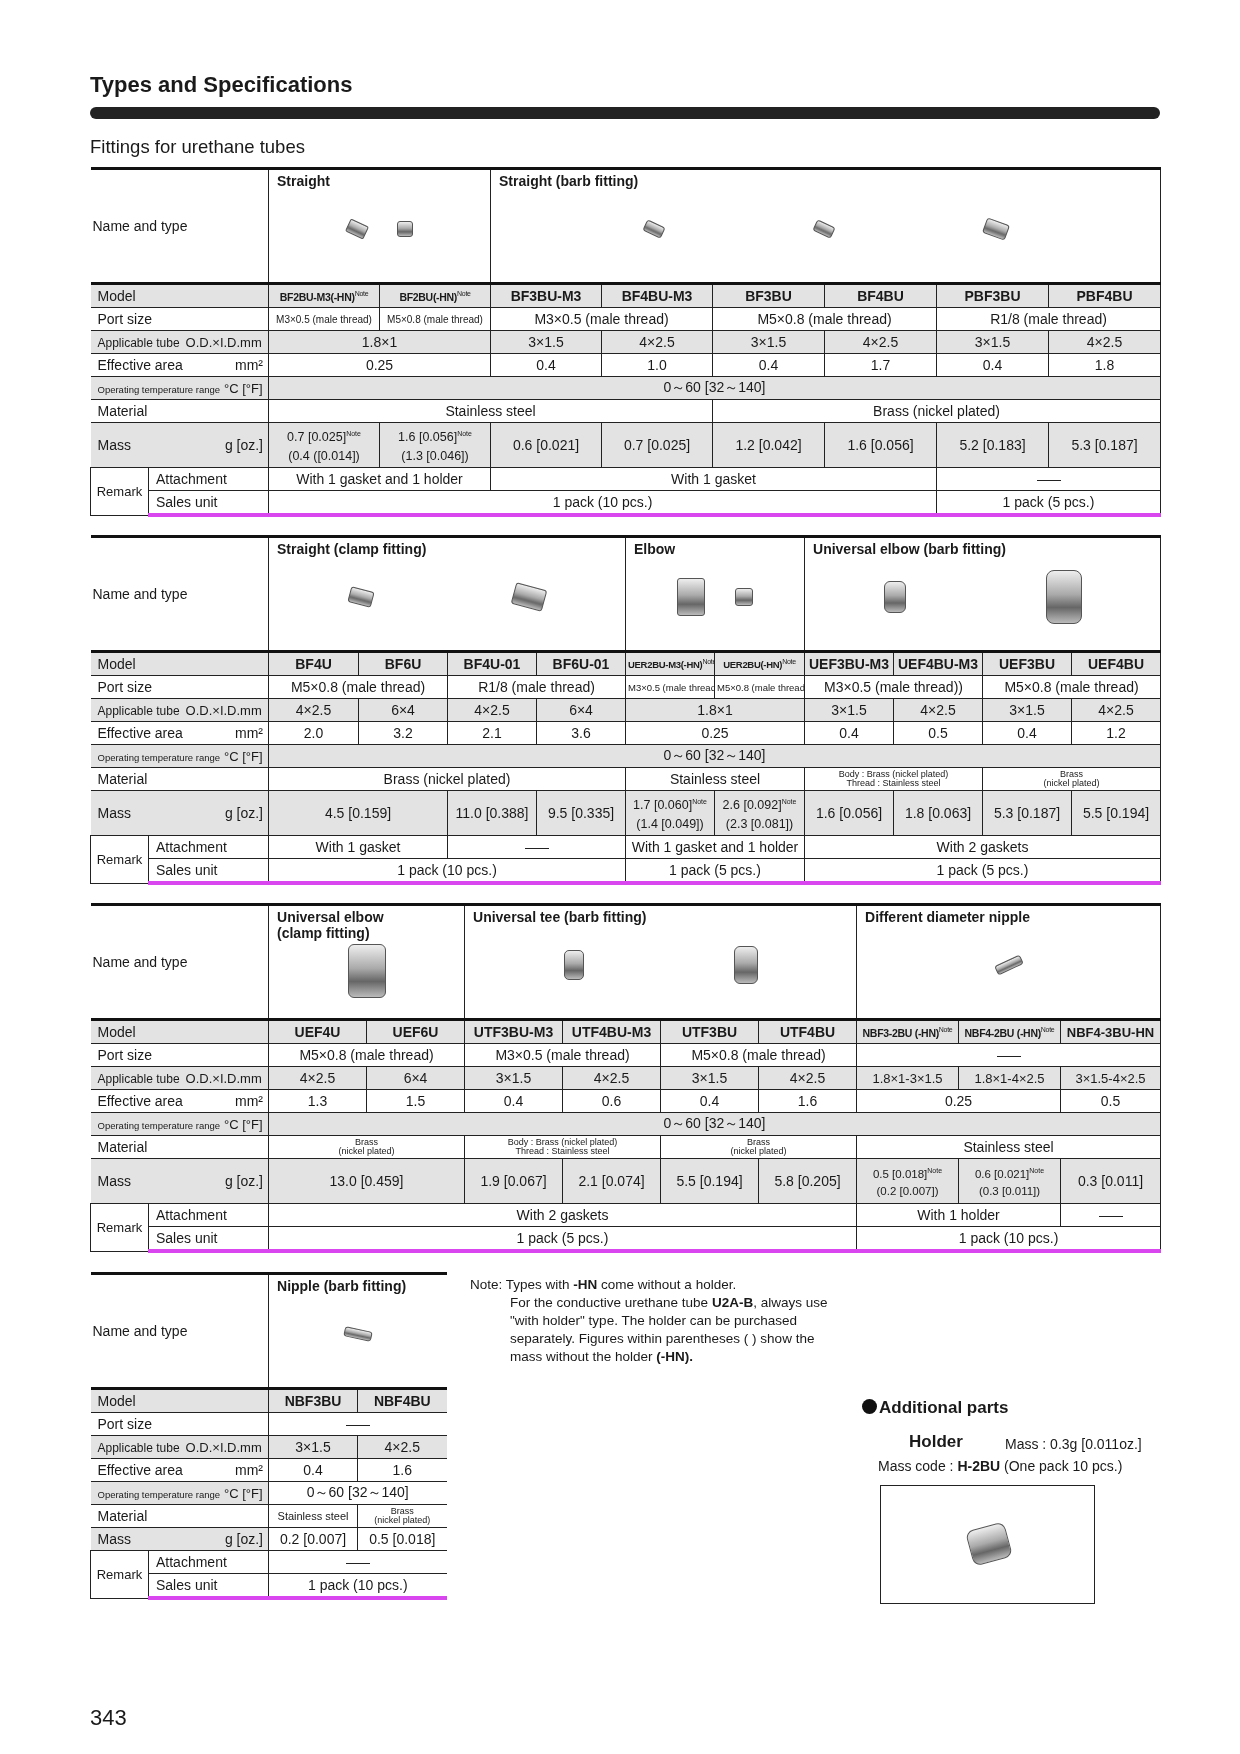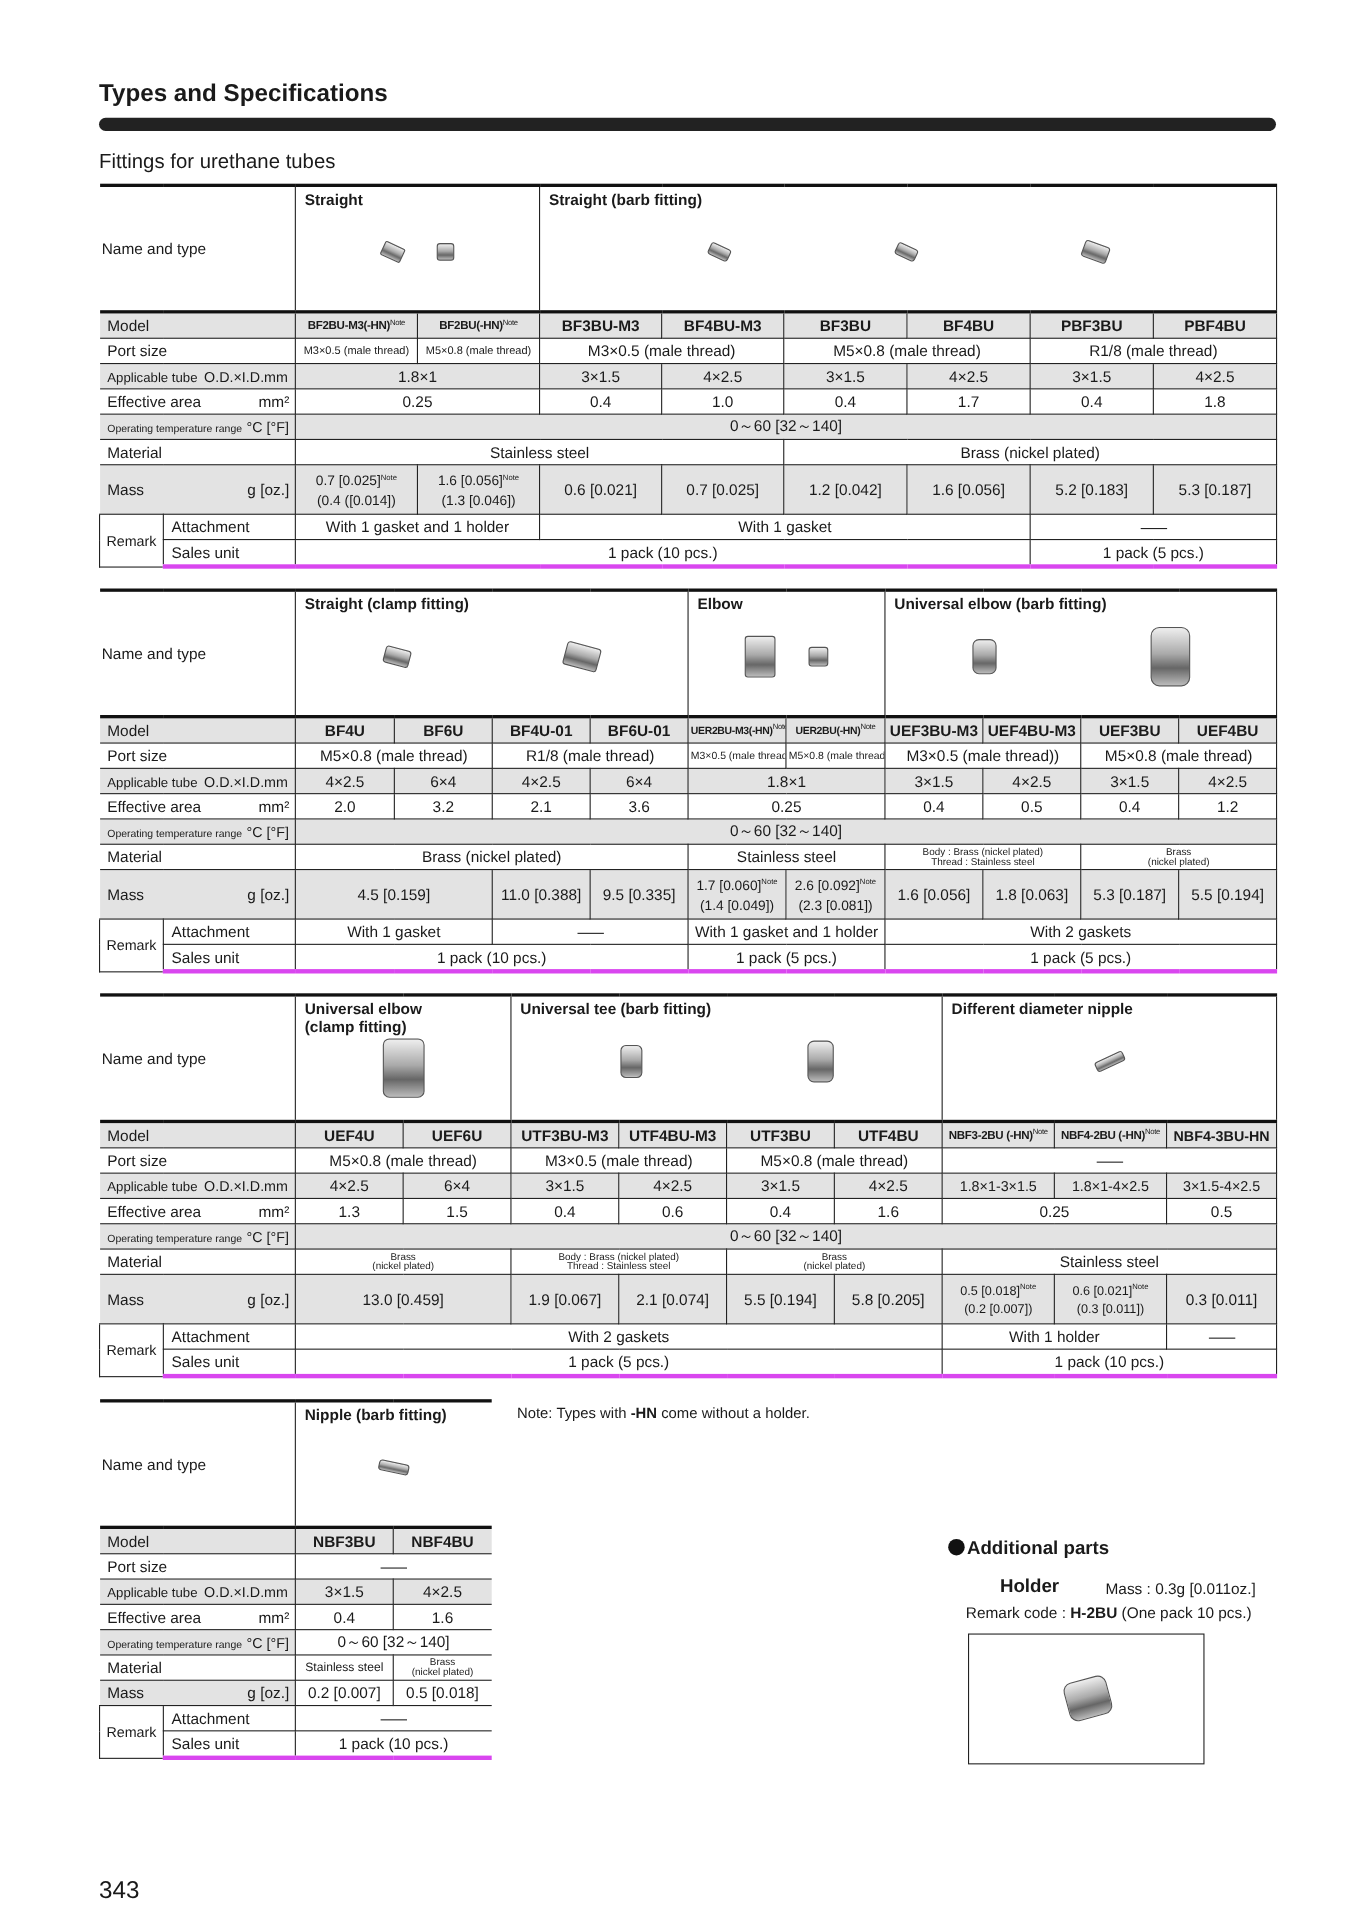--- a/index.html
+++ b/index.html
@@ -500,23 +500,24 @@
   </tr>
   <tr class="last">
     <td class="lbl">Sales unit</td>
     <td colspan="2" style="border-right:none;">1 pack (10 pcs.)</td>
   </tr>
 </tbody>
   </table>
 
 <div class="note">
   <div><span>Note:</span> <span>Types with </span><b>-HN</b><span> come without a holder.</span></div>
+  <div class="body"><span>For the conductive urethane tube </span><b>U2A-B</b><span>,</span> <span>always use "with holder" type. The holder can be purchased separately. Figures within parentheses (    ) show the mass without the holder </span><b>(-HN).</b></div>
 </div>
 
 <div class="addl"><span class="bullet"></span><span>Additional parts</span></div>
 <div class="holder-title">Holder</div>
 <div class="holder-mass">Mass : 0.3g [0.011oz.]</div>
-<div class="holder-order"><span>Remark code : </span><b>H-2BU</b><span> (One pack 10 pcs.)</span></div>
+<div class="holder-order"><span>Mass code : </span><b>H-2BU</b><span> (One pack 10 pcs.)</span></div>
 <div class="holder-box">
   <span class="fit metal" style="position:absolute; left:88px; top:40px; width:38px; height:34px; border-radius:8px; transform:rotate(-15deg);"></span>
 </div>
 
 <div class="page-num">343</div>
 
 </body></html>

